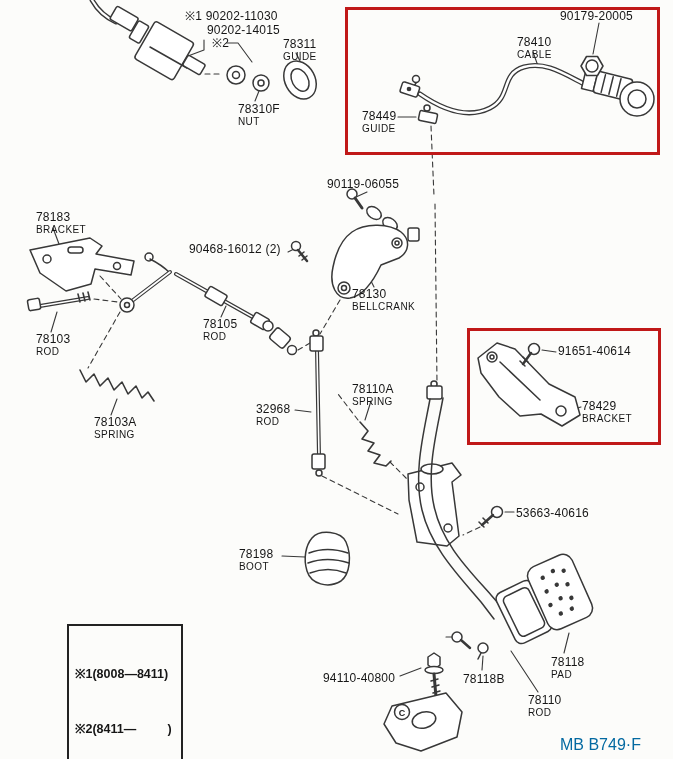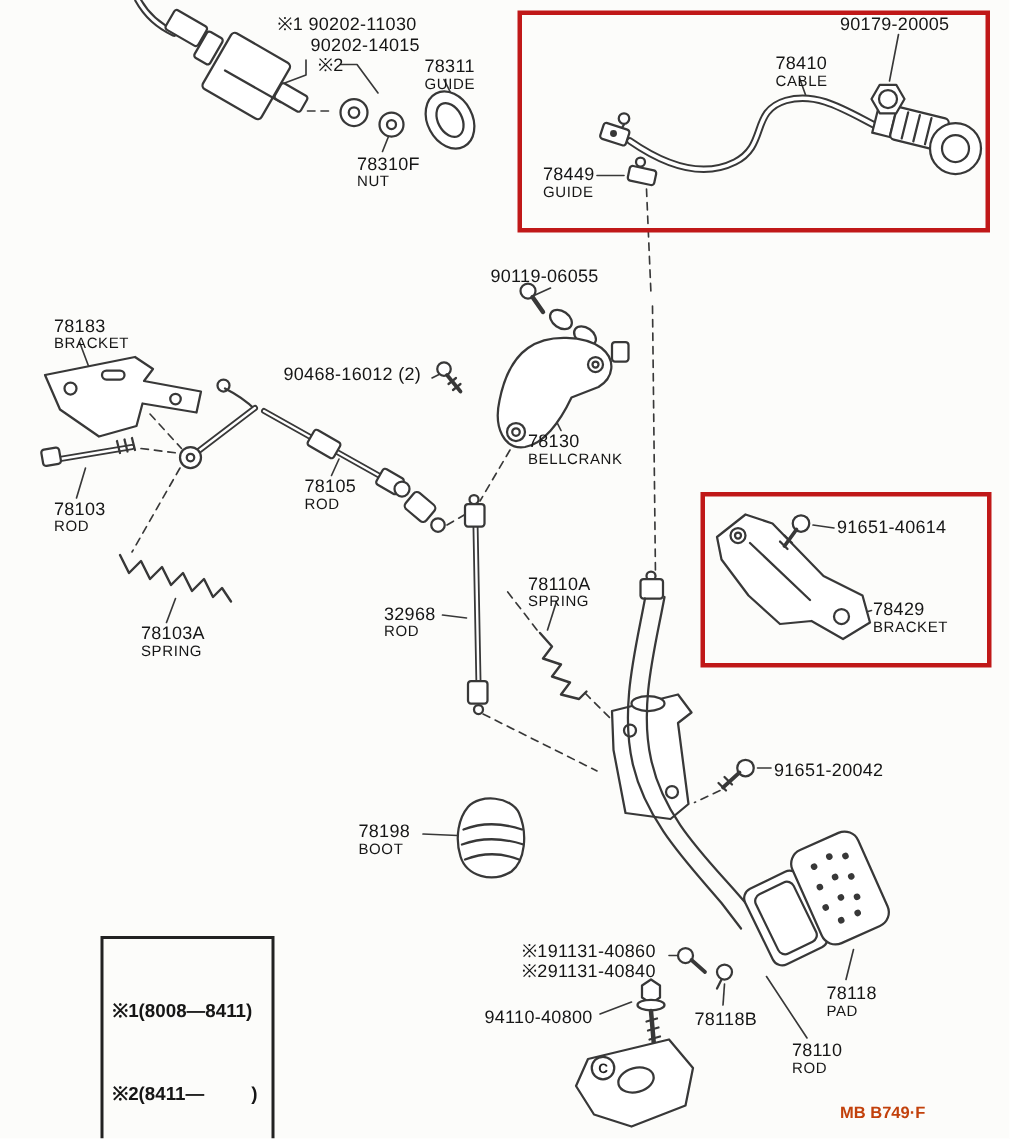--- a/index.html
+++ b/index.html
@@ -6,21 +6,21 @@
   html,body{background:#ffffff;}
   #stage{position:relative;width:673px;height:759px;background:#fcfcfa;overflow:hidden;
          font-family:"Liberation Sans",sans-serif;}
   #art{position:absolute;left:0;top:0;}
   .lbl{position:absolute;color:#161616;font-weight:normal;font-size:12px;line-height:1.12;
        white-space:nowrap;letter-spacing:0.2px;}
   .lbl .cap{font-size:10px;letter-spacing:0.4px;}
   .hibox{position:absolute;border:3px solid #c01818;}
   .legend{position:absolute;border:2px solid #222;padding:3px 9px 4px 6px;font-weight:bold;
           font-size:12.5px;line-height:1.45;color:#161616;white-space:pre;}
-  .footer-code{position:absolute;font-weight:bold;font-size:11px;color:#c2410c;white-space:nowrap;}
+  .footer-code{position:absolute;font-weight:normal;font-size:16px;color:#0369a1;white-space:nowrap;}
   .svgtext{font-family:"Liberation Sans",sans-serif;font-weight:bold;font-size:9px;fill:#222;stroke:none;}
 </style>
 </head>
 <body>
 
 <div id="stage">
 
   <svg id="art" width="673" height="759" viewBox="0 0 673 759">
     <g stroke="#383838" fill="none" stroke-width="1.5" stroke-linecap="round" stroke-linejoin="round">
 
@@ -320,28 +320,24 @@
     </div>
   <div class="lbl" style="left:352px;top:383px">
       <div>78110A</div>
       <div class="cap">SPRING</div>
     </div>
   <div class="lbl" style="left:558px;top:345px"><span>91651-40614</span></div>
   <div class="lbl" style="left:582px;top:400px">
       <div>78429</div>
       <div class="cap">BRACKET</div>
     </div>
-  <div class="lbl" style="left:516px;top:507px"><span>91651-20042</span></div>
+  <div class="lbl" style="left:516px;top:507px"><span>53663-40616</span></div>
   <div class="lbl" style="left:239px;top:548px">
       <div>78198</div>
       <div class="cap">BOOT</div>
-    </div>
-  <div class="lbl" style="left:348px;top:628px">
-      <div>※191131-40860</div>
-      <div>※291131-40840</div>
     </div>
   <div class="lbl" style="left:323px;top:672px"><span>94110-40800</span></div>
   <div class="lbl" style="left:463px;top:673px"><span>78118B</span></div>
   <div class="lbl" style="left:551px;top:656px">
       <div>78118</div>
       <div class="cap">PAD</div>
     </div>
   <div class="lbl" style="left:528px;top:694px">
       <div>78110</div>
       <div class="cap">ROD</div>

